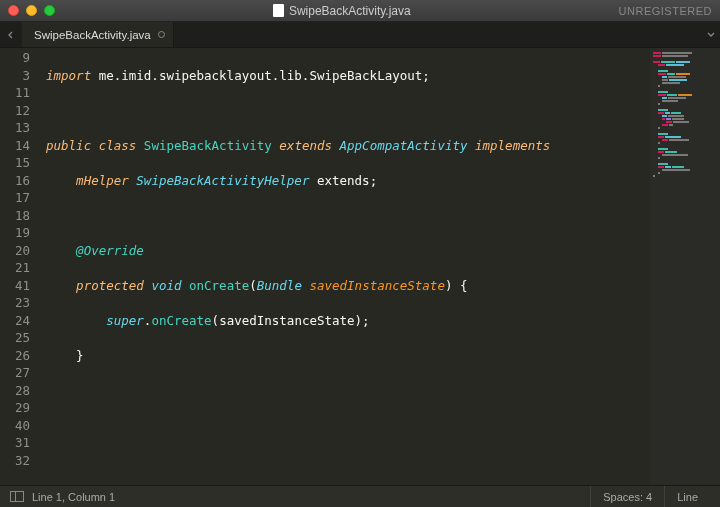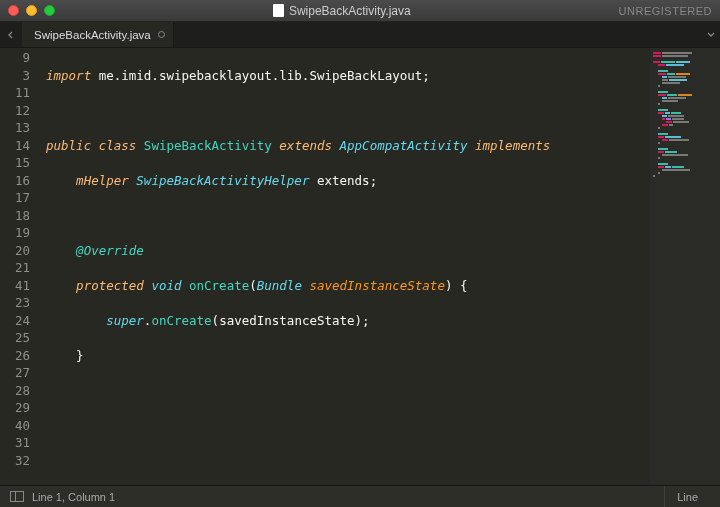--- a/index.html
+++ b/index.html
@@ -351,14 +351,15 @@
     <div class="mmline">
         <span class="mmseg" style="background:#888;width:2px"></span>
       </div>
   </div>
 </div>
 
 <div class="statusbar">
   <span class="sbicon"></span>
   <span>Line 1, Column 1</span>
   <span class="sbspacer"></span>
+  <span class="sbcell">Spaces: 4</span>
   <span class="sbcell">Line</span>
 </div>
 
 </body></html>

